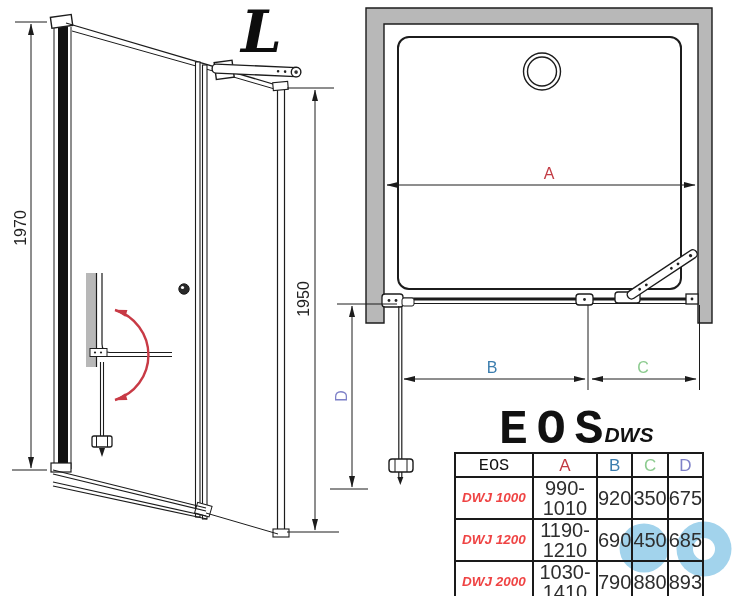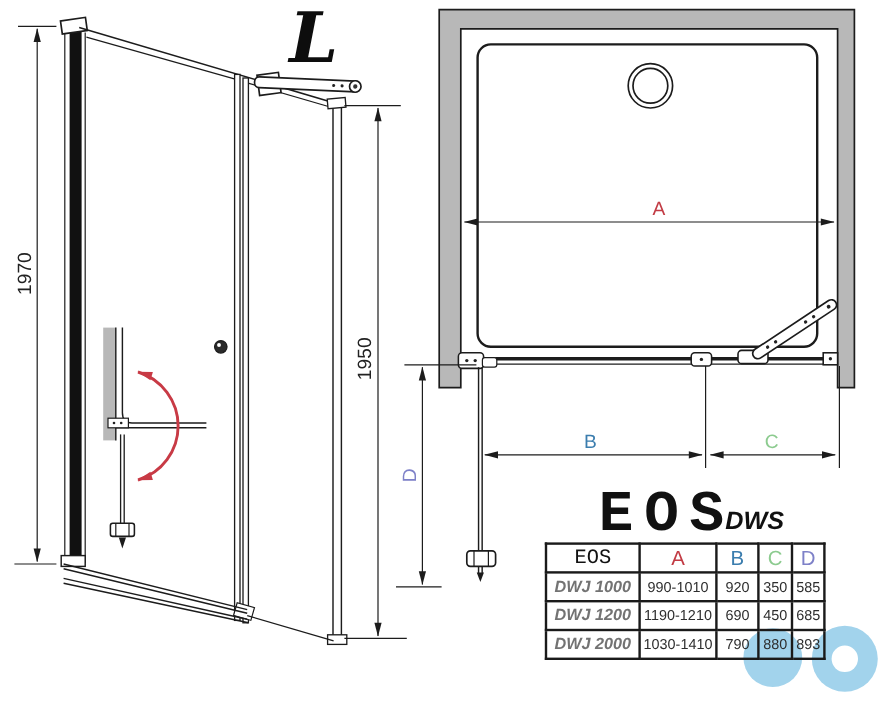--- a/index.html
+++ b/index.html
@@ -18,22 +18,22 @@
   .logo-sub{font-family:"Liberation Sans",sans-serif;font-weight:700;font-style:italic;
             font-size:21px;color:#111;margin-left:-8px;vertical-align:1px;}
   
   .spec-table{position:absolute;left:454px;top:452px;border-collapse:collapse;
               table-layout:fixed;background:transparent;}
   .spec-table th,.spec-table td{border:2px solid #1a1a1a;text-align:center;
               padding:0;height:22px;background:transparent;line-height:1;}
   .h-eos{font-family:"Liberation Mono","DejaVu Sans Mono",monospace;font-size:17px;font-weight:500;color:#111;}
   .h-dim{font-size:17px;font-weight:400;}
   .h-a{color:#c23b44}.h-b{color:#3b7dae}.h-c{color:#8ccb8f}.h-d{color:#7e81c8}
-  .cell-model{font-style:italic;font-weight:bold;font-size:13.5px;color:#737373;}
-  .cell-num{font-size:12px;color:#2e2e2e;}
+  .cell-model{font-style:italic;font-weight:bold;font-size:13.5px;color:#ef4444;}
+  .cell-num{font-size:20px;color:#2e2e2e;}
 </style>
 </head>
 <body>
 
 <div id="page">
 
 <svg width="740" height="596" viewBox="0 0 740 596">
   <defs>
     <marker id="ab" viewBox="0 0 12 8" refX="11.5" refY="4" markerWidth="12" markerHeight="8" markerUnits="userSpaceOnUse" orient="auto-start-reverse">
       <path d="M12,4 L0.5,1 L0.5,7 Z" fill="#1c1c1c"></path>
@@ -230,21 +230,21 @@
       <th class="h-dim h-a">A</th>
       <th class="h-dim h-b">B</th>
       <th class="h-dim h-c">C</th>
       <th class="h-dim h-d">D</th>
     </tr>
     <tr>
       <td class="cell-model">DWJ 1000</td>
       <td class="cell-num">990-1010</td>
       <td class="cell-num">920</td>
       <td class="cell-num">350</td>
-      <td class="cell-num">585</td>
+      <td class="cell-num">675</td>
     </tr>
     <tr>
       <td class="cell-model">DWJ 1200</td>
       <td class="cell-num">1190-1210</td>
       <td class="cell-num">690</td>
       <td class="cell-num">450</td>
       <td class="cell-num">685</td>
     </tr>
     <tr>
       <td class="cell-model">DWJ 2000</td>

